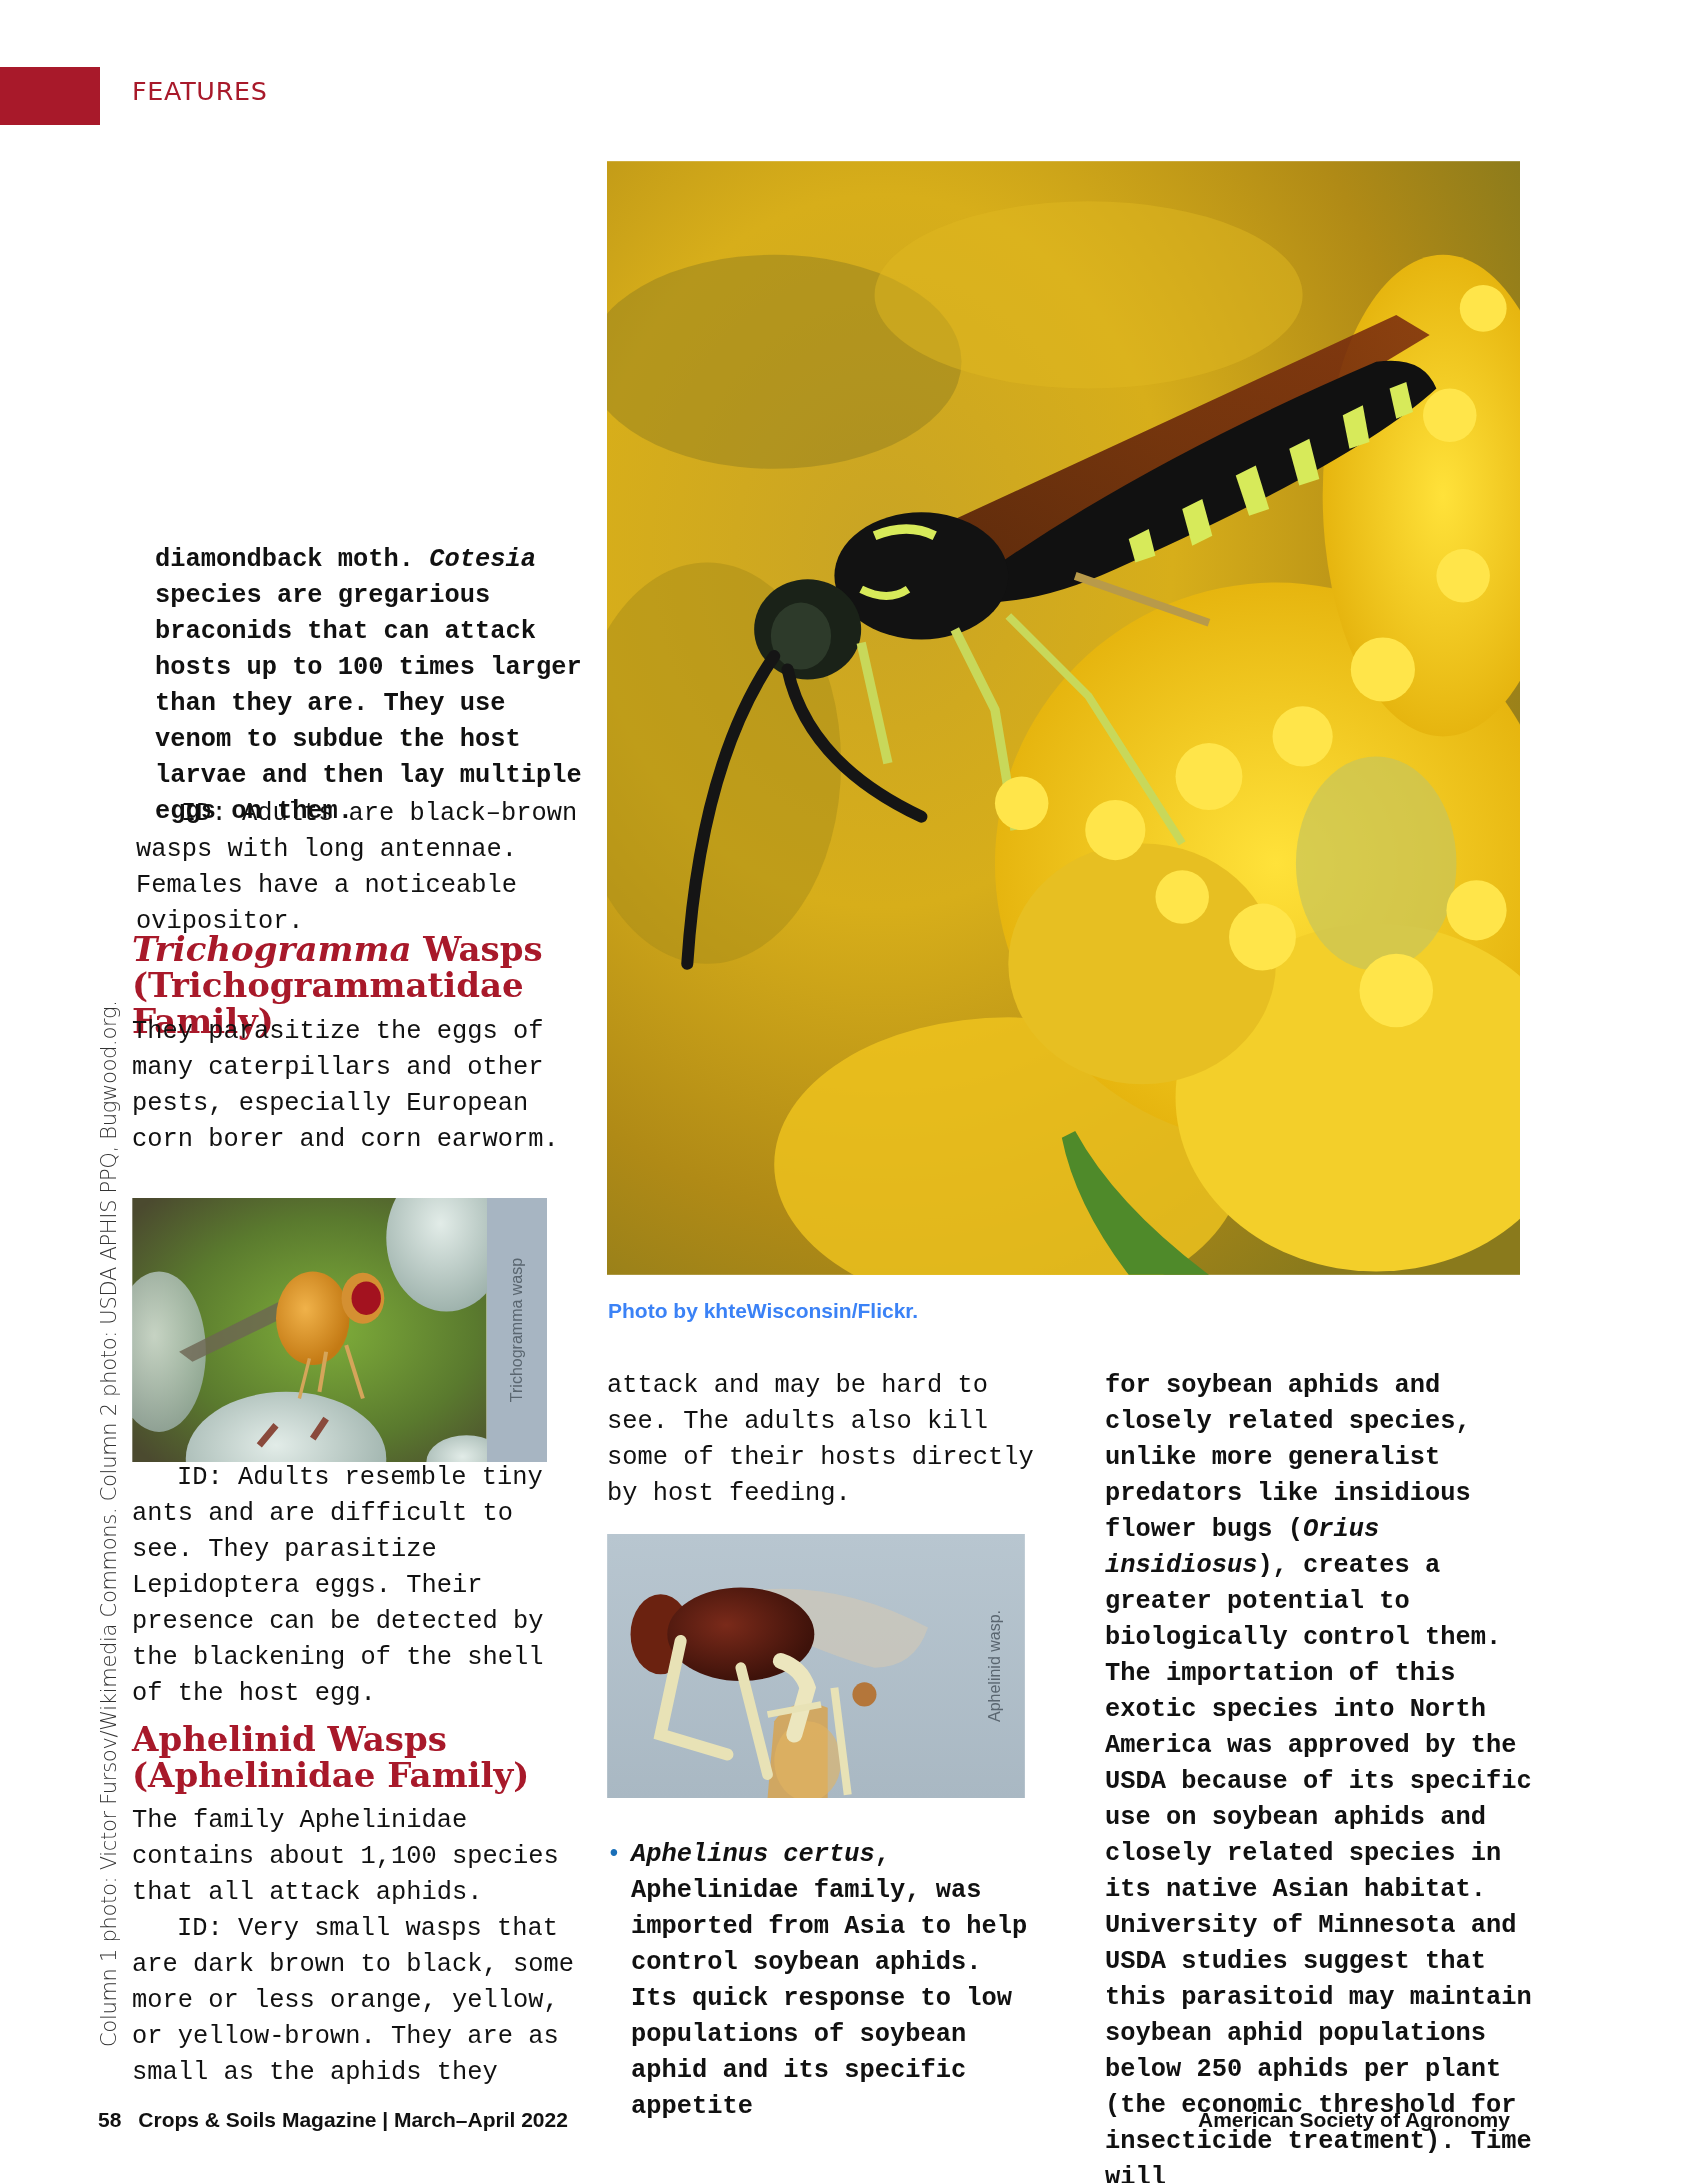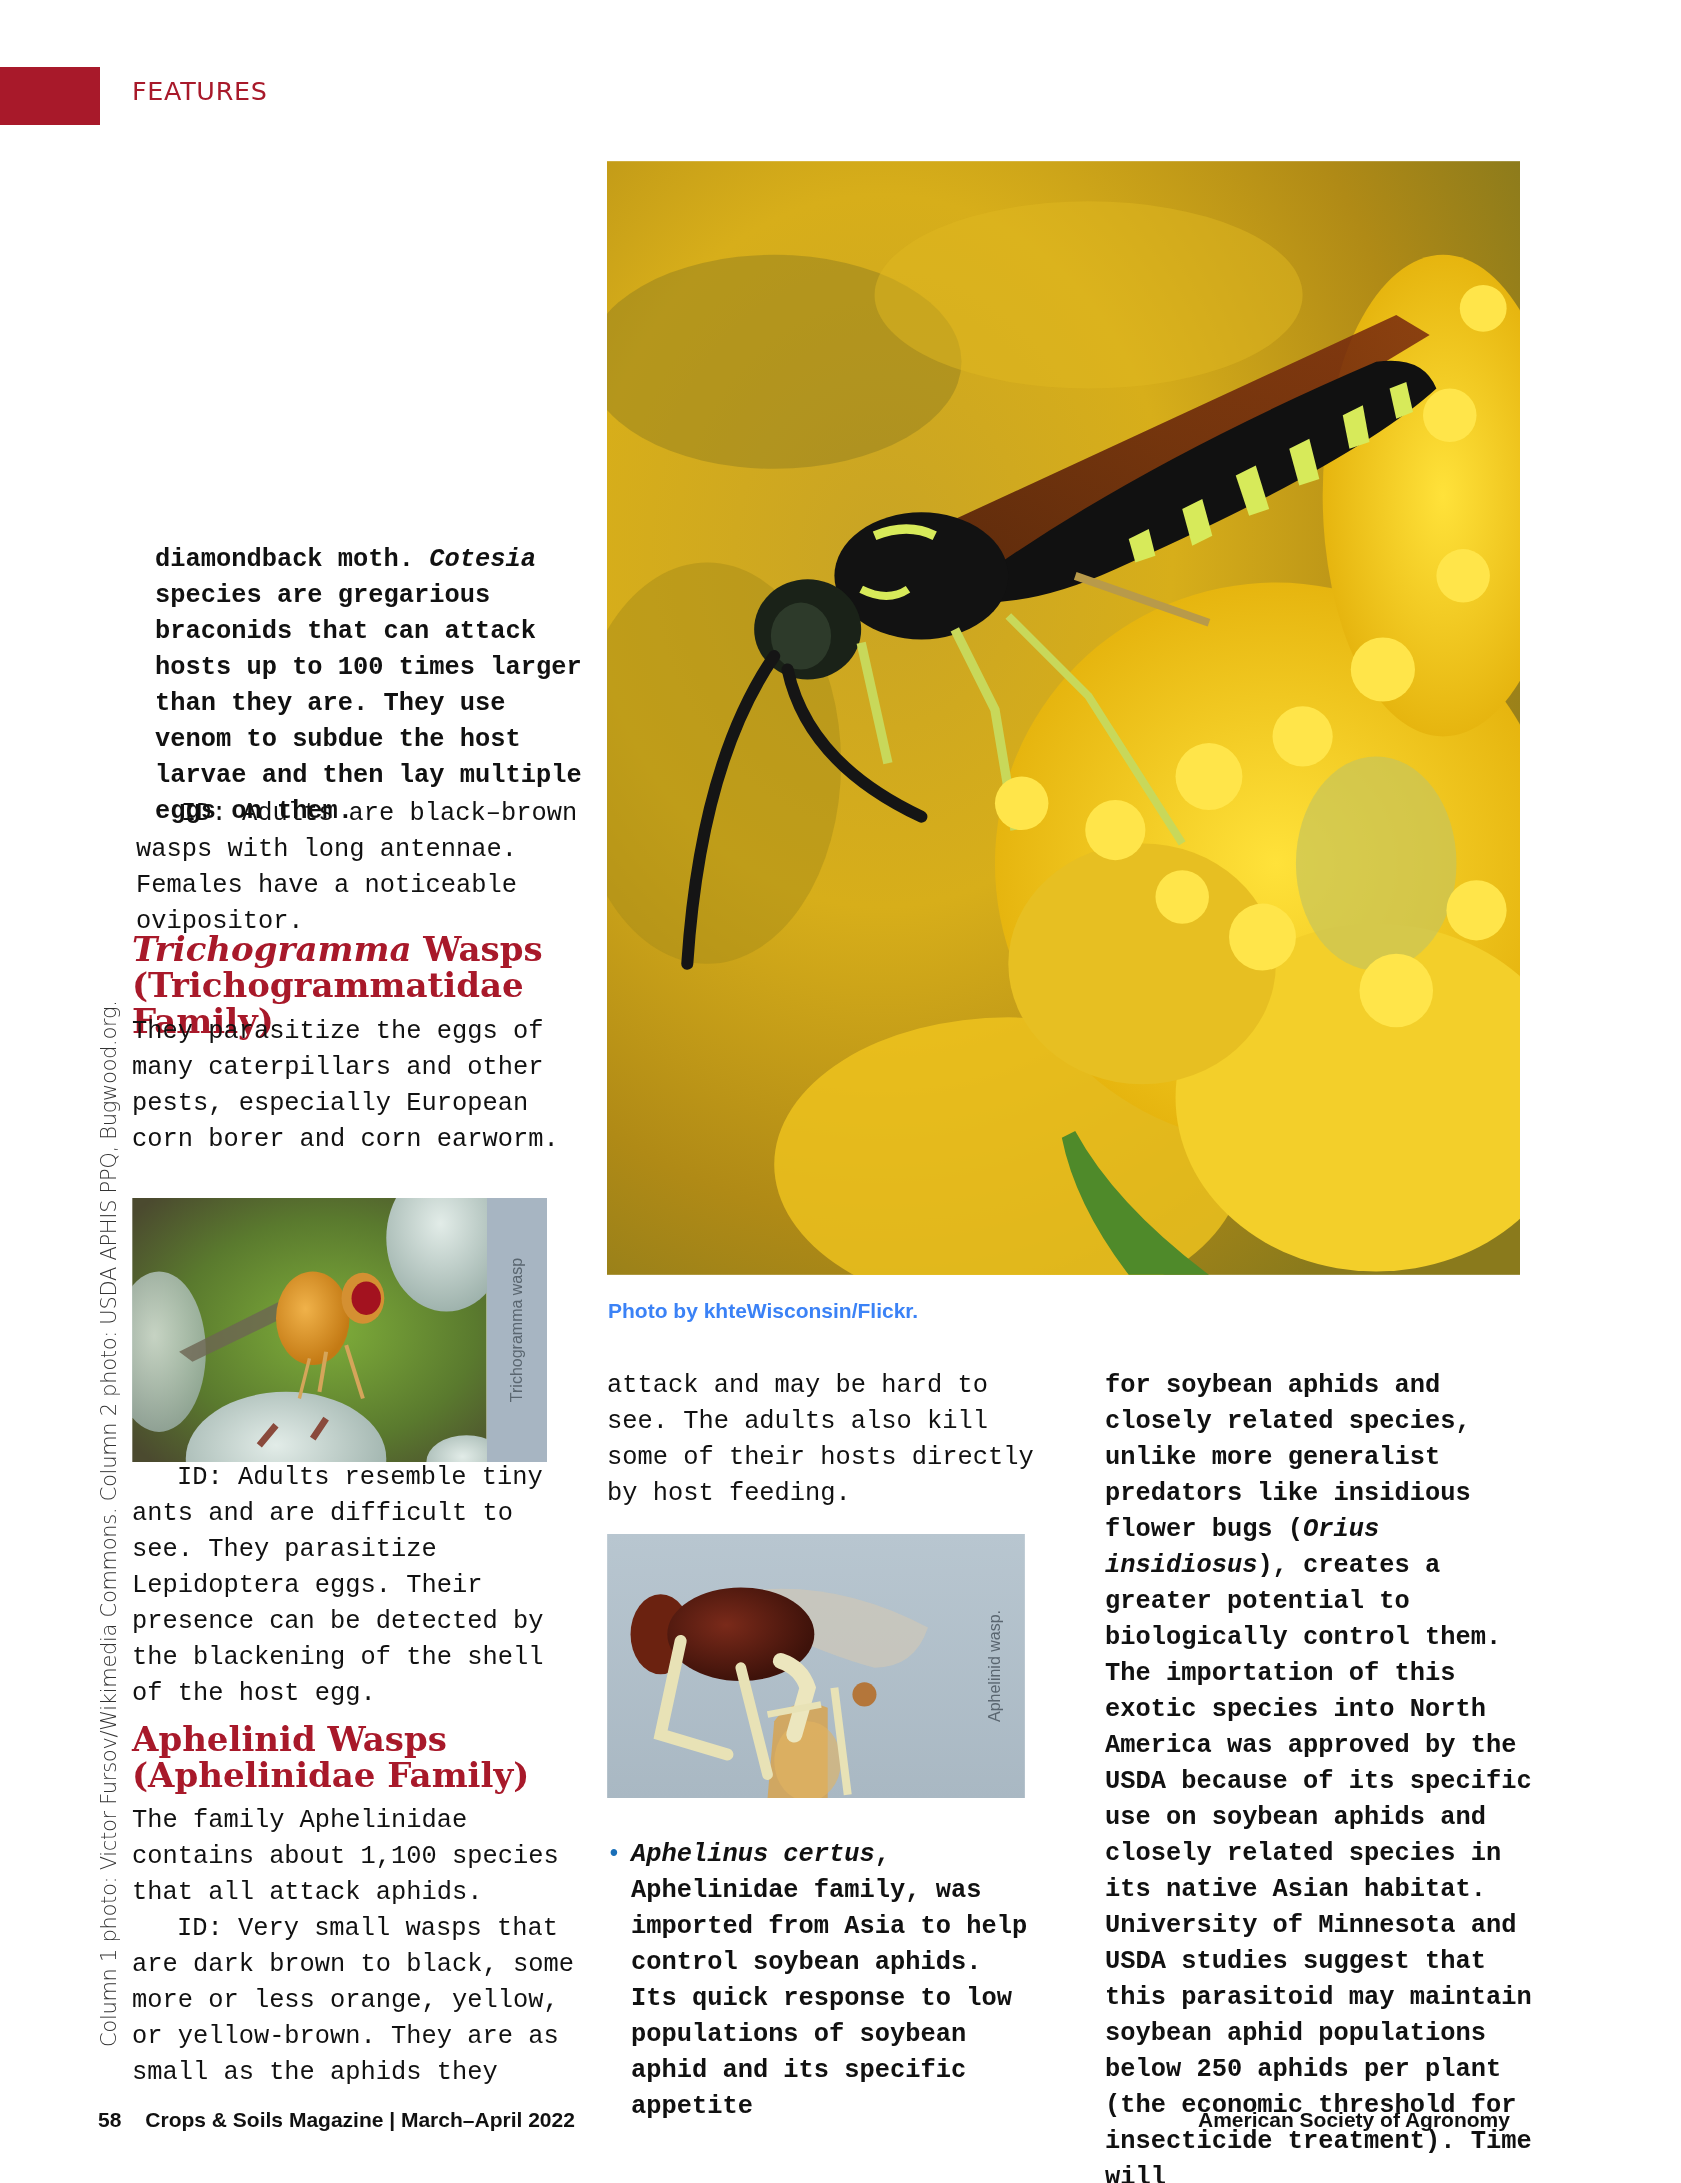--- a/index.html
+++ b/index.html
@@ -45,21 +45,21 @@
   .col2-img { left: 607px; top: 1534px; width: 418px; height: 264px; }
   .col2-bullet { left: 607px; top: 1837px; width: 428px; }
   .bullet-row { display: flex; }
   .bullet-dot { width: 24px; flex: 0 0 24px; color: #1a6fb8; font-size: 23px; line-height: 36px; }
 
   
   .col3-p1 { left: 1105px; top: 1368px; width: 428px; }
 
   
   .footer-left { left: 98px; top: 2108px; font-size: 21px; font-weight: bold; color: #111; }
-  .footer-left .pg { margin-right: 24px; }
+  .footer-left .pg { margin-right: 17px; }
   .footer-right { left: 1198px; top: 2108px; font-size: 21px; font-weight: bold; color: #111; }
 
   
   .img-side { position: absolute; top: 0; right: 0; bottom: 0; width: 60px; background: #a7b5c2; }
   .img-side span { position: absolute; left: 50%; top: 50%; transform: translate(-50%,-50%) rotate(-90deg);
                    white-space: nowrap; font-size: 16px; color: #5a6670; }
   .img-side.clear { background: transparent; }
 </style>
 </head>
 <body>

